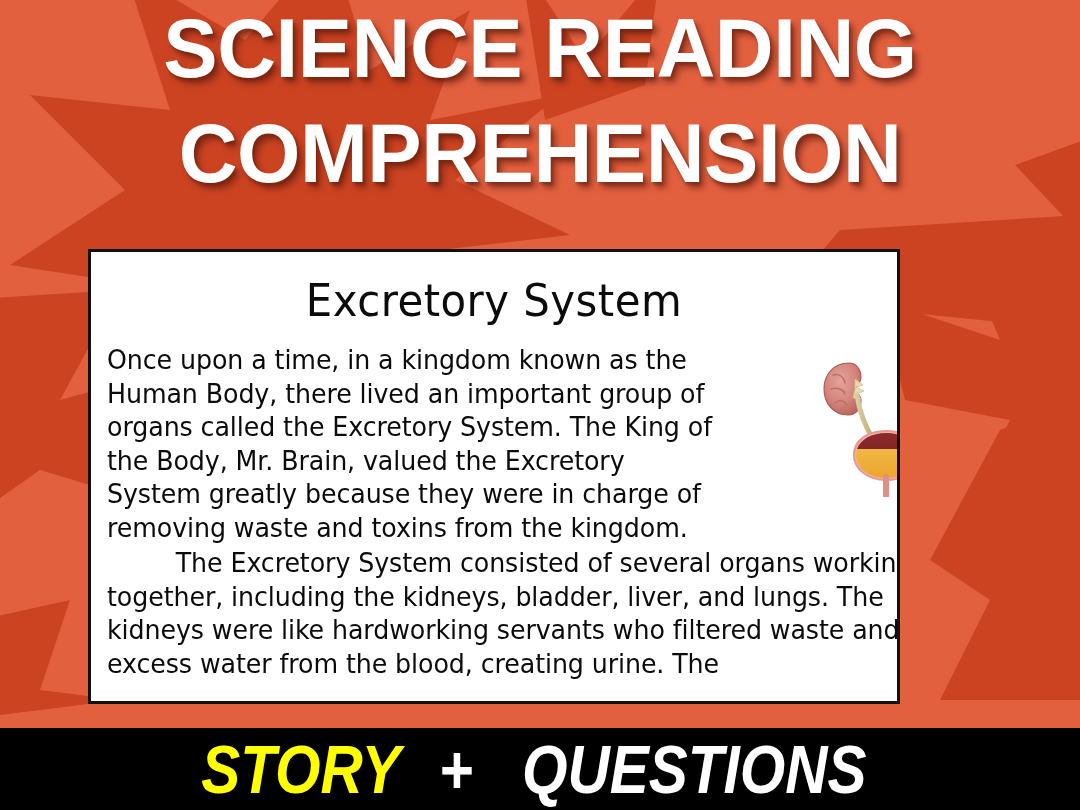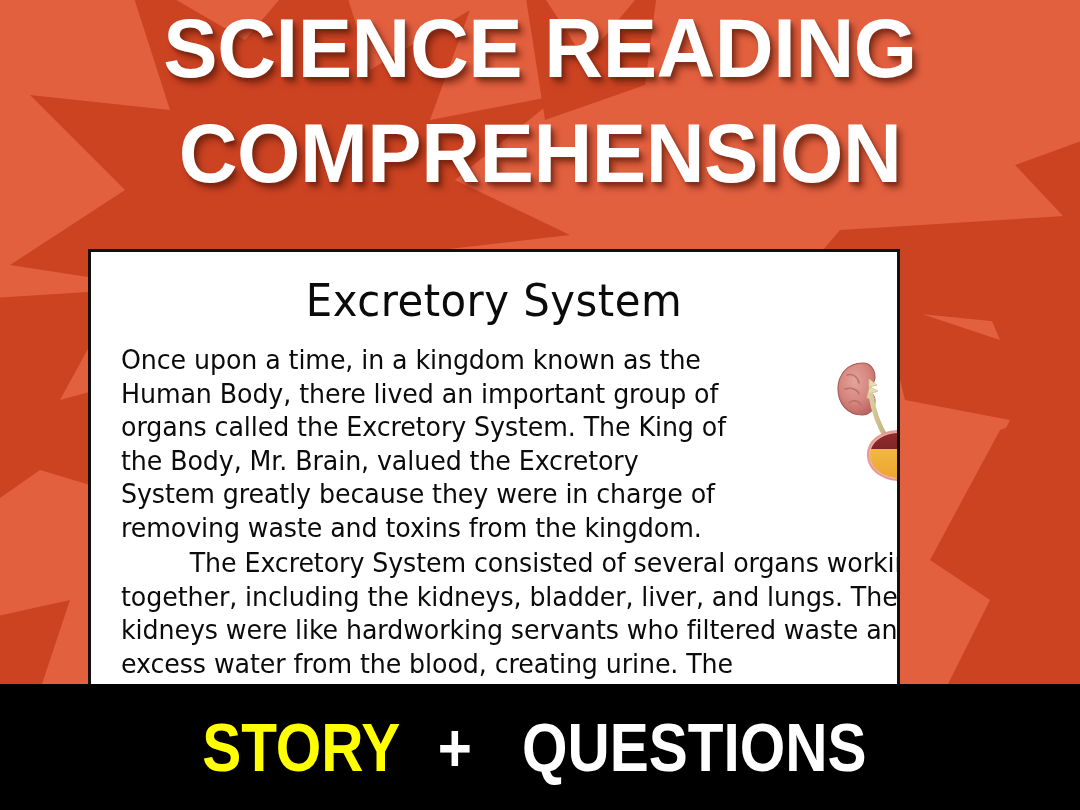--- a/index.html
+++ b/index.html
@@ -67,21 +67,21 @@
     color:#0b0b0b;
     font-family:"DejaVu Sans", sans-serif;
     font-size:45px;
     font-weight:400;
     letter-spacing:0.5px;
     transform:scaleX(0.93);
   }
 
   #worksheet-body {
     position:relative;
-    margin:16px 0 0 30px;
+    margin:16px 0 0 16px;
     width:876px;
   }
 
   #anatomy-figure {
     position:absolute;
     right:22px; top:4px;
     width:150px; height:150px;
   }
 
   .story-paragraph {
@@ -94,26 +94,27 @@
     transform-origin:left top;
     text-align:left;
   }
   #story-paragraph-1 { width:640px; }
   #story-paragraph-2 { width:900px; text-indent:72px; margin-top:2px; }
 
   
   #bottom-banner {
     position:absolute;
     left:0; bottom:0;
-    width:1080px; height:126px;
+    width:1080px; height:82px;
     background:#000000;
     display:flex;
     align-items:center;
     justify-content:center;
     z-index:4;
+    font-style:italic;
   }
   .banner-word {
     font-family:"Liberation Sans", sans-serif;
     font-weight:bold;
     font-size:68px;
     line-height:1;
     letter-spacing:0px;
     transform:scaleX(0.86);
     white-space:pre;
   }

